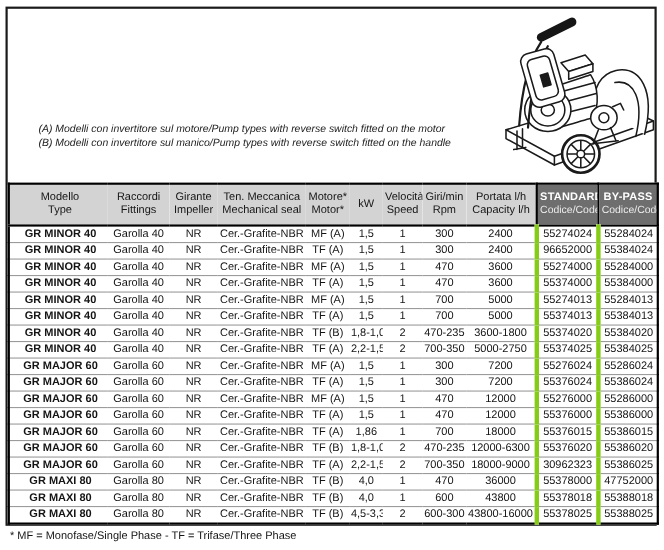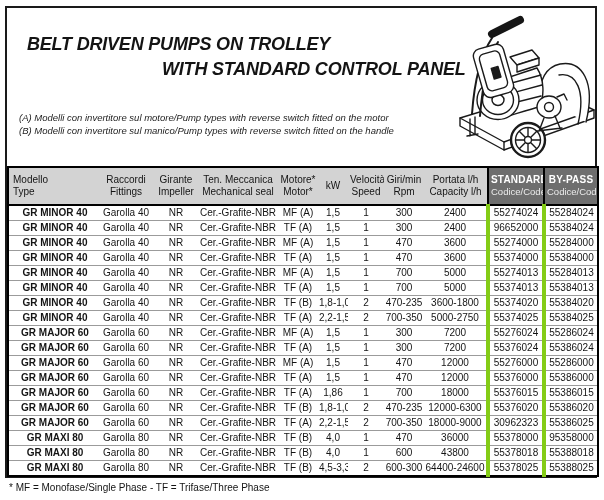--- a/index.html
+++ b/index.html
@@ -8,56 +8,54 @@
   .page{position:relative;width:604px;height:500px;background:#fff;}
 
   .frame{position:absolute;left:5px;top:6px;width:592px;height:472px;
          border:2px solid #1a1a1a;box-sizing:border-box;background:#fff;}
 
   .title1{position:absolute;left:27px;top:34px;font-size:18px;font-weight:bold;
           font-style:italic;letter-spacing:-0.2px;white-space:nowrap;}
   .title2{position:absolute;left:162px;top:59px;font-size:18px;font-weight:bold;
           font-style:italic;letter-spacing:-0.2px;white-space:nowrap;}
 
-  .notes{position:absolute;left:19px;top:111px;font-size:9.5px;font-style:italic;
+  .notes{position:absolute;left:35px;top:111px;font-size:9.5px;font-style:italic;
          line-height:13px;color:#1d1d1d;white-space:nowrap;}
 
   .illu{position:absolute;left:436px;top:8px;width:160px;height:156px;}
 
   table.pump{position:absolute;left:7px;top:166px;width:590px;
              border-collapse:collapse;table-layout:fixed;background:#fff;
              border:2px solid #000;font-size:10px;}
   col.w0{width:90px}col.w1{width:56px}col.w2{width:44px}col.w3{width:80px}
   col.w4{width:40px}col.w5{width:30px}col.w6{width:36px}col.w7{width:40px}
   col.w8{width:64px}col.w9{width:56px}col.w10{width:54px}
 
   thead th{background:var(--hdr-light,#d3d3d3);font-weight:normal;text-align:center;
            vertical-align:middle;height:34px;padding:1px 2px;
            border-bottom:2px solid #000;overflow:hidden;}
   thead th .h1,thead th .h2{line-height:12px;font-size:10px;white-space:nowrap;}
-  thead th.c0{text-align:left;padding-left:4px;}
+  thead th.c0{text-align:center;padding-left:4px;}
   thead th.dark{background:var(--hdr-dark,#6e6e6e);color:#fff;border:2px solid #000;}
   thead th.dark .h1{font-weight:bold;letter-spacing:0.2px;}
   thead th.dark .h2{color:#ececec;font-size:9.5px;}
 
   tbody td{height:14px;line-height:14px;text-align:center;padding:0 1px;
            border-top:1px solid #9b9b9b;white-space:nowrap;overflow:hidden;}
   tbody td.c0{text-align:center;font-weight:bold;padding-left:4px;}
   tbody td.c9,tbody td.c10{border-left:4px solid #84cc16;}
 
   .footnote{position:absolute;left:9px;top:482px;font-size:10px;white-space:nowrap;}
 </style>
 </head>
 <body>
 
 <div class="page">
   <div class="frame"></div>
 
-  <div class="title1">BELT DRIVEN PUMPS ON TROLLEY</div>
-  <div class="title2">WITH STANDARD CONTROL PANEL</div>
 
   <div class="notes">
     <div>(A) Modelli con invertitore sul motore/Pump types with reverse switch fitted on the motor</div>
     <div>(B) Modelli con invertitore sul manico/Pump types with reverse switch fitted on the handle</div>
   </div>
 
   <div class="illu">
     <svg viewBox="0 0 160 156" width="160" height="156">
       <g stroke="#1a1a1a" fill="none" stroke-width="1.4" stroke-linejoin="round" stroke-linecap="round">
 
@@ -372,21 +370,21 @@
           <td class="c0">GR MAXI 80</td>
           <td class="c1">Garolla 80</td>
           <td class="c2">NR</td>
           <td class="c3">Cer.-Grafite-NBR</td>
           <td class="c4">TF (B)</td>
           <td class="c5">4,0</td>
           <td class="c6">1</td>
           <td class="c7">470</td>
           <td class="c8">36000</td>
           <td class="c9">55378000</td>
-          <td class="c10">95358000</td>
+          <td class="c10">47752000</td>
         </tr>
         <tr>
           <td class="c0">GR MAXI 80</td>
           <td class="c1">Garolla 80</td>
           <td class="c2">NR</td>
           <td class="c3">Cer.-Grafite-NBR</td>
           <td class="c4">TF (B)</td>
           <td class="c5">4,0</td>
           <td class="c6">1</td>
           <td class="c7">600</td>
@@ -396,21 +394,21 @@
         </tr>
         <tr>
           <td class="c0">GR MAXI 80</td>
           <td class="c1">Garolla 80</td>
           <td class="c2">NR</td>
           <td class="c3">Cer.-Grafite-NBR</td>
           <td class="c4">TF (B)</td>
           <td class="c5">4,5-3,3</td>
           <td class="c6">2</td>
           <td class="c7">600-300</td>
-          <td class="c8">64400-24600</td>
+          <td class="c8">43800-16000</td>
           <td class="c9">55378025</td>
           <td class="c10">55388025</td>
         </tr>
       </tbody>
   </table>
 
   <div class="footnote">* MF = Monofase/Single Phase - TF = Trifase/Three Phase</div>
 </div>
 
 </body></html>

